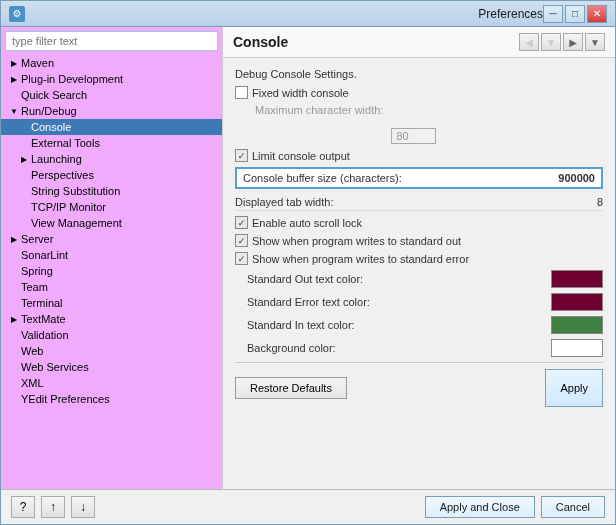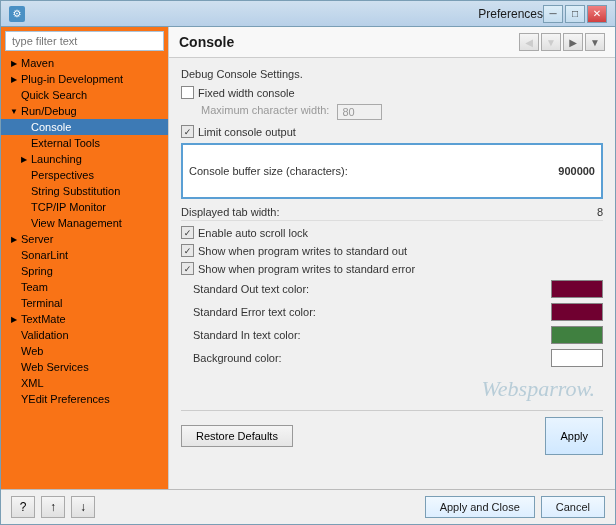--- a/index.html
+++ b/index.html
@@ -65,22 +65,22 @@
     .title-btn.close {
       background: linear-gradient(to bottom, #f08080, #d04040);
       color: white;
     }
     .main-content {
       display: flex;
       flex: 1;
       overflow: hidden;
     }
     .sidebar {
-      width: 168px;
-      background: #f97316;
+      width: 222px;
+      background: #f0abfc;
       border-right: 1px solid #ccc;
       display: flex;
       flex-direction: column;
       overflow: hidden;
       justify-content: space-between;
     }
     .filter-input {
       margin: 4px;
       padding: 3px 6px;
       border: 1px solid #aac4da;
@@ -207,21 +207,21 @@
     }
     .input-field.disabled {
       color: #999;
       background: #f0f0f0;
     }
     .buffer-row {
       display: flex;
       align-items: flex-start;
       margin-bottom: 5px;
       border: 2px solid #5a9fd4;
-      padding: 20px 6px;
+      padding: 3px 6px;
       background: white;
     }
     .buffer-label {
       font-size: 11px;
       color: #333;
       flex: 1;
     }
     .buffer-value {
       font-size: 11px;
       color: #333;
@@ -466,21 +466,21 @@
       <div class="panel-body">
         <div class="section-title">Debug Console Settings.</div>
 
         <div class="setting-row">
           <div class="checkbox"></div>
           <label>Fixed width console</label>
         </div>
 
         <div class="setting-row" style="padding-left:20px; margin-bottom:5px;">
           <span style="font-size:11px;color:#999;">Maximum character width:</span>
-          <input class="input-field disabled" style="margin-left: 8px;" type="text" value="80" disabled="">
+          <input class="input-field disabled" style="margin-left: 8px; margin-top: 24px;" type="text" value="80" disabled="">
         </div>
 
         <div class="setting-row">
           <div class="checkbox checked"></div>
           <label>Limit console output</label>
         </div>
 
         <div class="buffer-row">
           <span class="buffer-label">Console buffer size (characters):</span>
           <span class="buffer-value">900000</span>
@@ -519,23 +519,20 @@
         <div class="color-row">
           <span class="color-label">Standard In text color:</span>
           <div class="color-swatch" style="background:#408040;"></div>
         </div>
 
         <div class="color-row">
           <span class="color-label">Background color:</span>
           <div class="color-swatch" style="background:#ffffff; border:1px solid #888;"></div>
         </div>
 
-        <div class="watermark">
-          <span style="font-size:22px; font-family: Georgia, serif; font-style:italic; color:#b8cdd8;">Websparrow.</span>
-        </div>
 
         <div class="action-row">
           <button class="restore-btn">Restore Defaults</button>
           <button class="apply-btn">Apply</button>
         </div>
       </div>
     </div>
   </div>
 
   <div class="footer-btns">

